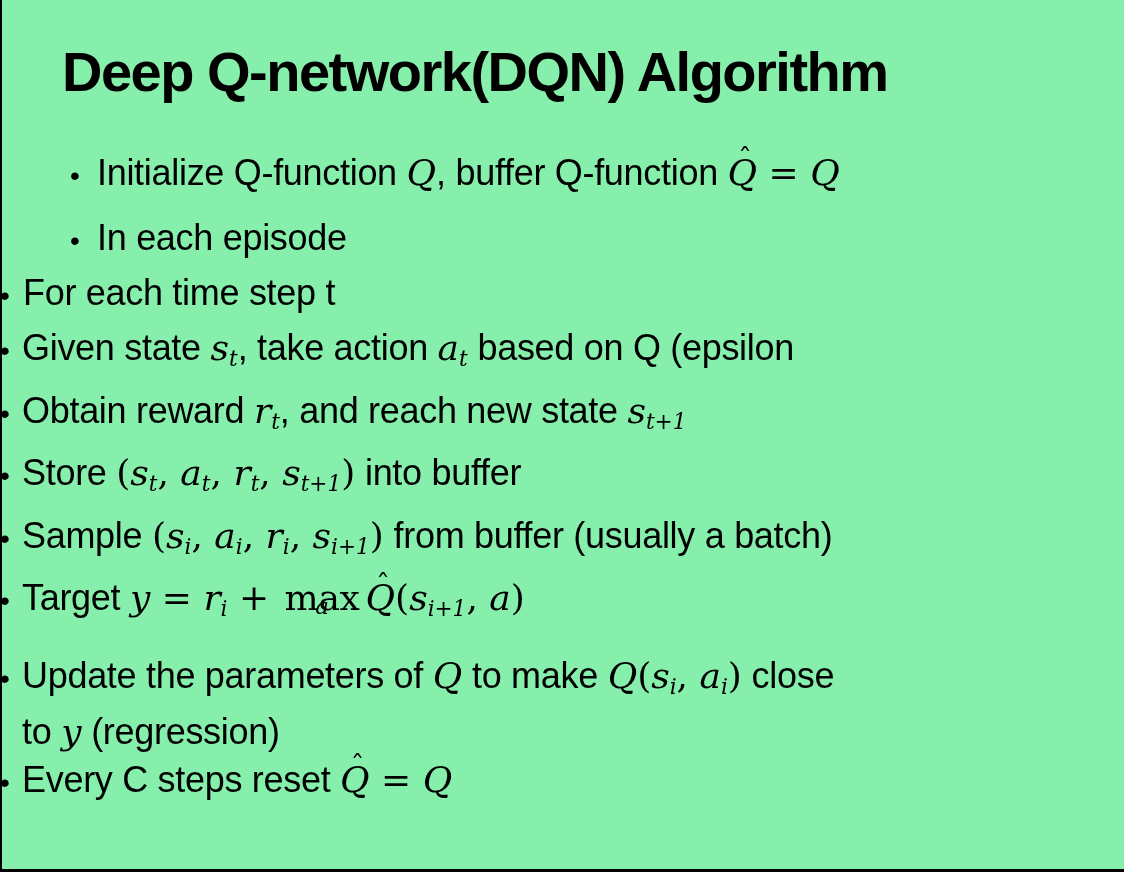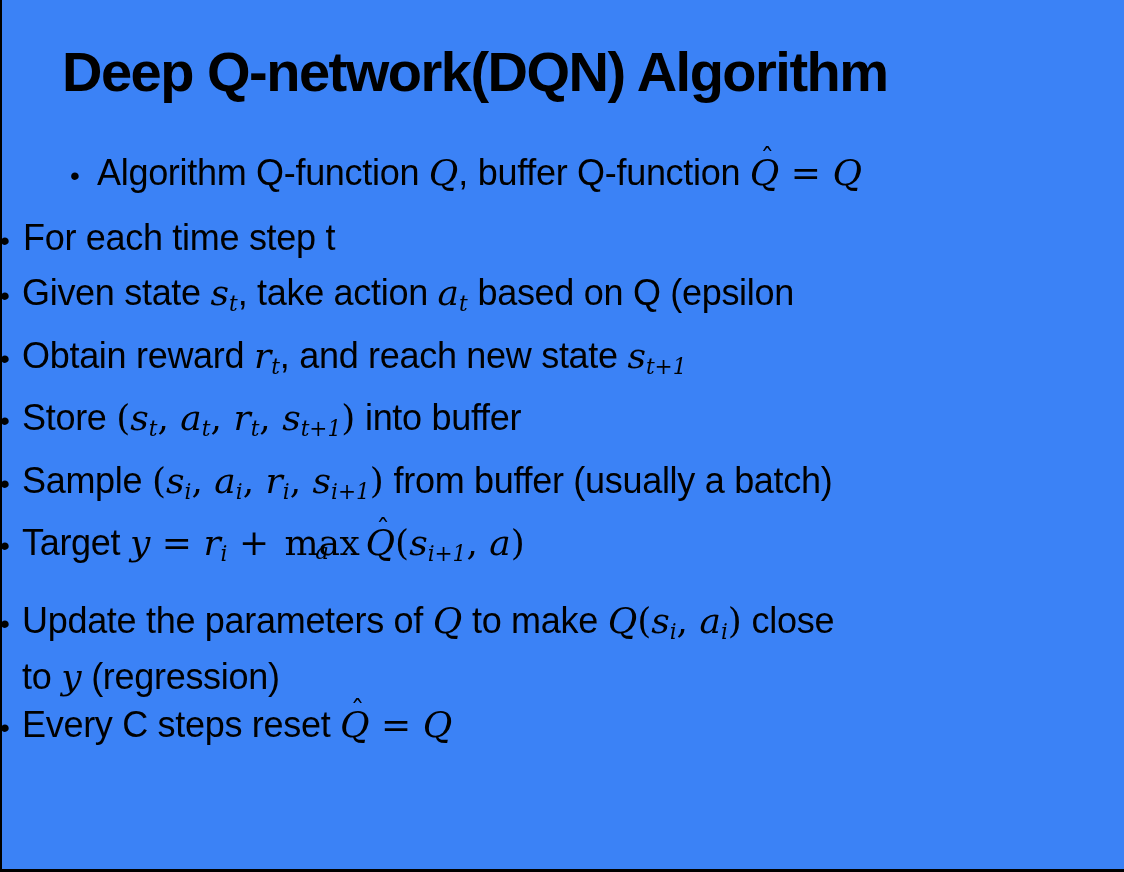--- a/index.html
+++ b/index.html
@@ -11,21 +11,21 @@
     width: 1124px;
     height: 872px;
     position: relative;
     overflow: hidden;
     font-family: "Liberation Sans", sans-serif;
     color: #000000;
   }
   .slide {
     position: absolute;
     inset: 0;
-    background: #3b82f6;
+    background: #86efac;
   }
   .border-left {
     position: absolute;
     left: 0; top: 0;
     width: 2px; height: 100%;
     background: #000000;
   }
   .border-bottom {
     position: absolute;
     left: 0; bottom: 0;
@@ -122,21 +122,22 @@
   }
 </style>
 </head>
 <body>
 
 <div class="slide">
   <div class="border-left"></div>
   <div class="border-bottom"></div>
   <h1 class="title">Deep Q-network(DQN) Algorithm</h1>
   <div class="bullets">
-      <div class="row lvl1"><span class="bullet">•</span><span class="p">Algorithm Q-function </span><span class="m">Q</span><span class="p">, buffer Q-function </span><span class="hat"><span class="hat-mark">ˆ</span><span class="m">Q</span></span><span class="mp"> = </span><span class="m">Q</span></div>
+      <div class="row lvl1"><span class="bullet">•</span><span class="p">Initialize Q-function </span><span class="m">Q</span><span class="p">, buffer Q-function </span><span class="hat"><span class="hat-mark">ˆ</span><span class="m">Q</span></span><span class="mp"> = </span><span class="m">Q</span></div>
+      <div class="row lvl1"><span class="bullet">•</span><span class="p">In each episode</span></div>
       <div class="row lvl2"><span class="bullet">•</span><span class="p">For each time step t</span></div>
       <div class="row lvl3"><span class="bullet">•</span><span class="p">Given state </span><span class="m">s</span><span class="s">t</span><span class="p">, take action </span><span class="m">a</span><span class="s">t</span><span class="p"> based on Q (epsilon</span></div>
       <div class="row lvl3"><span class="bullet">•</span><span class="p">Obtain reward </span><span class="m">r</span><span class="s">t</span><span class="p">, and reach new state </span><span class="m">s</span><span class="s">t+1</span></div>
       <div class="row lvl3"><span class="bullet">•</span><span class="p">Store </span><span class="mp">(</span><span class="m">s</span><span class="s">t</span><span class="mp">, </span><span class="m">a</span><span class="s">t</span><span class="mp">, </span><span class="m">r</span><span class="s">t</span><span class="mp">, </span><span class="m">s</span><span class="s">t+1</span><span class="mp">)</span><span class="p"> into buffer</span></div>
       <div class="row lvl3"><span class="bullet">•</span><span class="p">Sample </span><span class="mp">(</span><span class="m">s</span><span class="s">i</span><span class="mp">, </span><span class="m">a</span><span class="s">i</span><span class="mp">, </span><span class="m">r</span><span class="s">i</span><span class="mp">, </span><span class="m">s</span><span class="s">i+1</span><span class="mp">)</span><span class="p"> from buffer (usually a batch)</span></div>
       <div class="row lvl3 has-underset"><span class="bullet">•</span><span class="p">Target </span><span class="m">y</span><span class="mp"> = </span><span class="m">r</span><span class="s">i</span><span class="mp"> + </span><span class="underset"><span class="u-top">max</span><span class="u-bot">a</span></span><span class="hat"><span class="hat-mark">ˆ</span><span class="m">Q</span></span><span class="mp">(</span><span class="m">s</span><span class="s">i+1</span><span class="mp">, </span><span class="m">a</span><span class="mp">)</span></div>
       <div class="row lvl3"><span class="bullet">•</span><span class="p">Update the parameters of </span><span class="m">Q</span><span class="p"> to make </span><span class="m">Q</span><span class="mp">(</span><span class="m">s</span><span class="s">i</span><span class="mp">, </span><span class="m">a</span><span class="s">i</span><span class="mp">)</span><span class="p"> close</span></div>
       <div class="row lvl3 cont"><span class="bullet"></span><span class="p">to </span><span class="m">y</span><span class="p"> (regression)</span></div>
       <div class="row lvl3"><span class="bullet">•</span><span class="p">Every C steps reset </span><span class="hat"><span class="hat-mark">ˆ</span><span class="m">Q</span></span><span class="mp"> = </span><span class="m">Q</span></div>
     </div>

